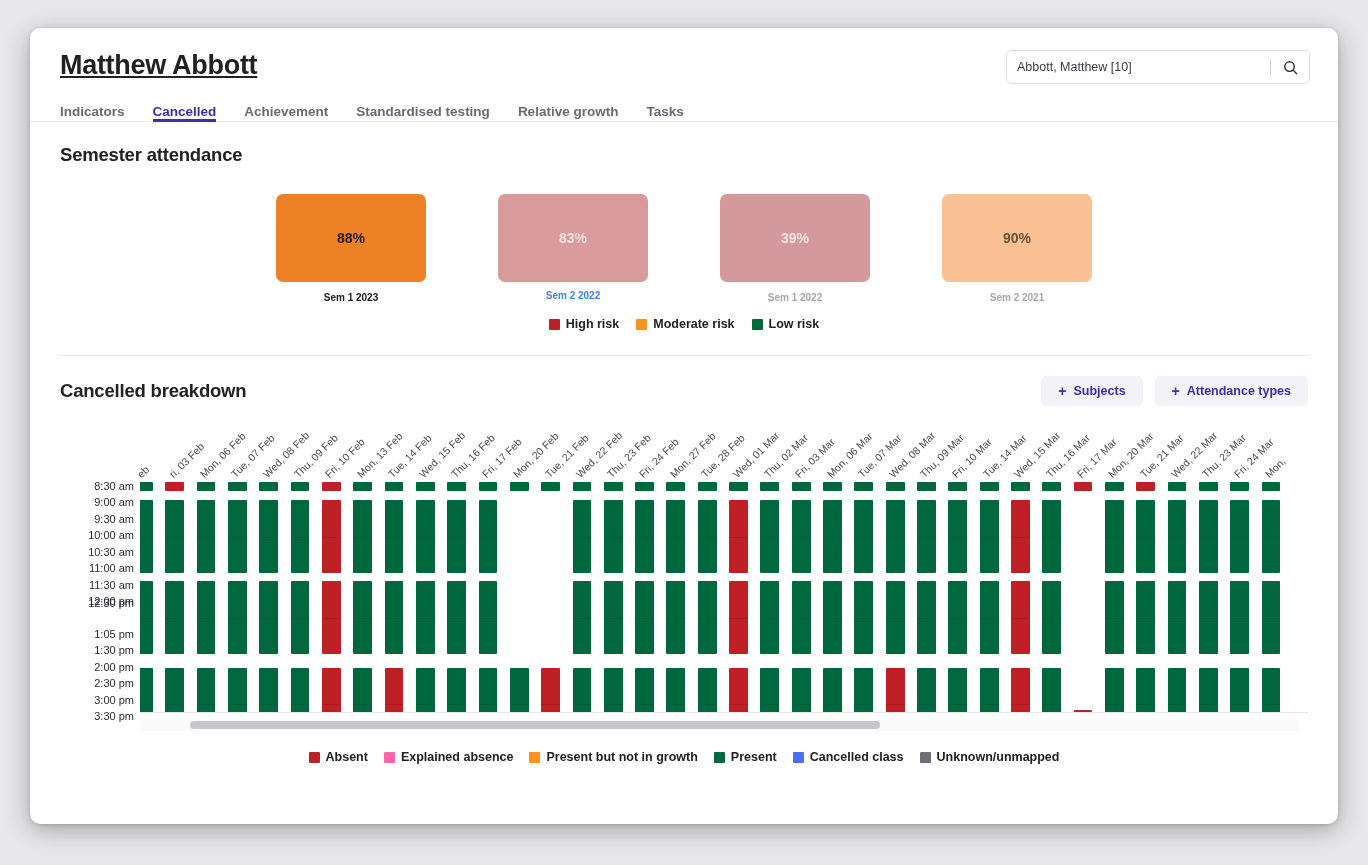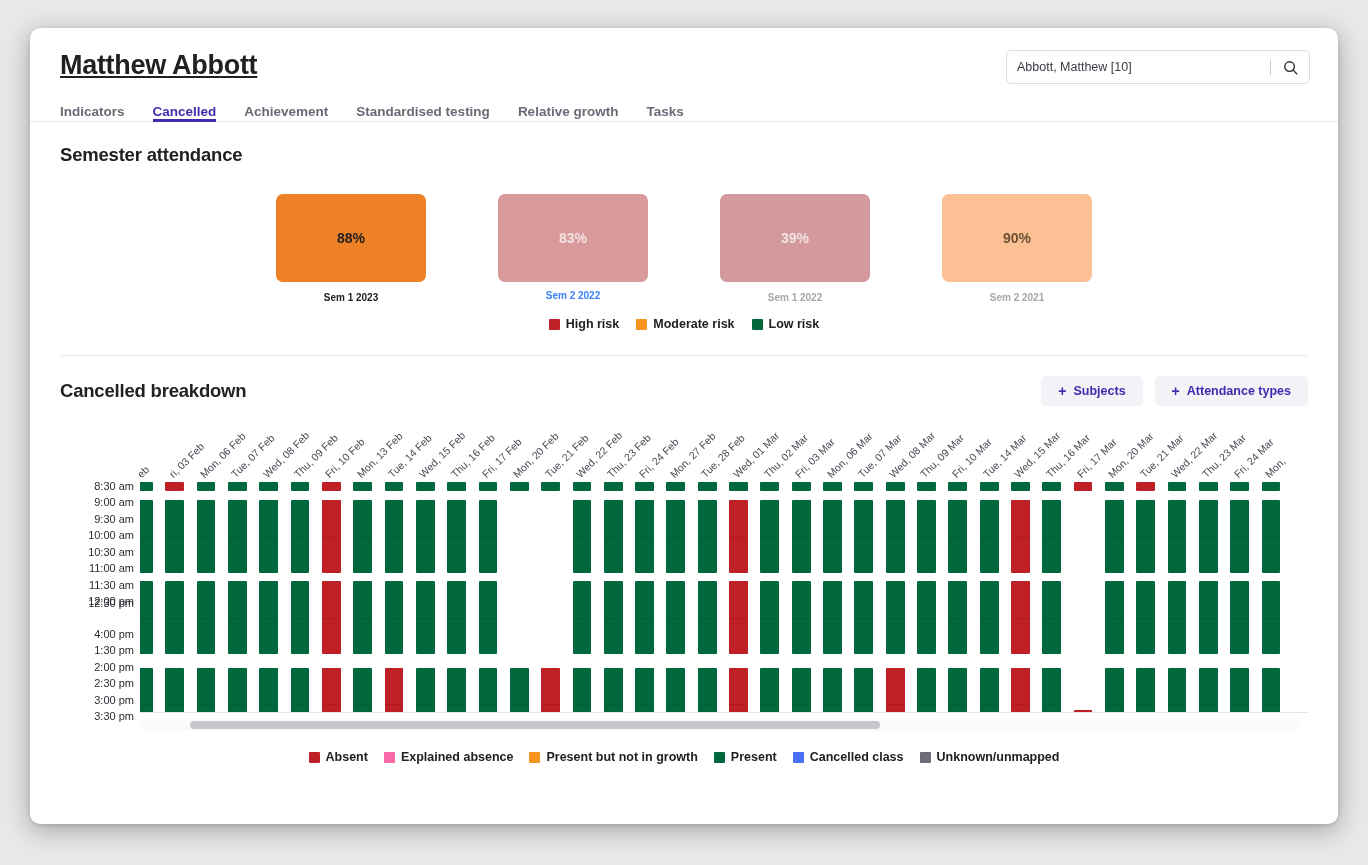--- a/index.html
+++ b/index.html
@@ -271,21 +271,21 @@
       <div class="yaxis" id="yaxis">
           <div class="ytick" style="top: 4px; width: 68px;">8:30 am</div>
           <div class="ytick" style="top: 20.4286px; width: 68px;">9:00 am</div>
           <div class="ytick" style="top: 36.8571px; width: 68px;">9:30 am</div>
           <div class="ytick" style="top: 53.2857px; width: 68px;">10:00 am</div>
           <div class="ytick" style="top: 69.7143px; width: 68px;">10:30 am</div>
           <div class="ytick" style="top: 86.1429px; width: 68px;">11:00 am</div>
           <div class="ytick" style="top: 102.571px; width: 68px;">11:30 am</div>
           <div class="ytick" style="top: 119px; width: 68px;">12:00 pm</div>
           <div class="ytick" style="top: 121px; width: 68px;">12:30 pm</div>
-          <div class="ytick" style="top: 151.857px; width: 68px;">4:00 pm</div>
+          <div class="ytick" style="top: 151.857px; width: 68px;">1:05 pm</div>
           <div class="ytick" style="top: 168.286px; width: 68px;">1:30 pm</div>
           <div class="ytick" style="top: 184.714px; width: 68px;">2:00 pm</div>
           <div class="ytick" style="top: 201.143px; width: 68px; text-align: right;">2:30 pm</div>
           <div class="ytick" style="top: 217.571px; width: 68px;">3:00 pm</div>
           <div class="ytick" style="top: 234px; width: 68px;">3:30 pm</div>
         </div>
       <div class="plot" id="plot">
           <div class="bar thin" style="background: rgb(0, 104, 60); left: -6px; width: 18.794px; top: 0px; height: 9px;"></div>
           <div class="bar thin" style="background: rgb(191, 32, 38); left: 25.3233px; width: 18.794px; top: 0px; height: 9px;"></div>
           <div class="bar thin" style="background: rgb(0, 104, 60); left: 56.6467px; width: 18.794px; top: 0px; height: 9px;"></div>

